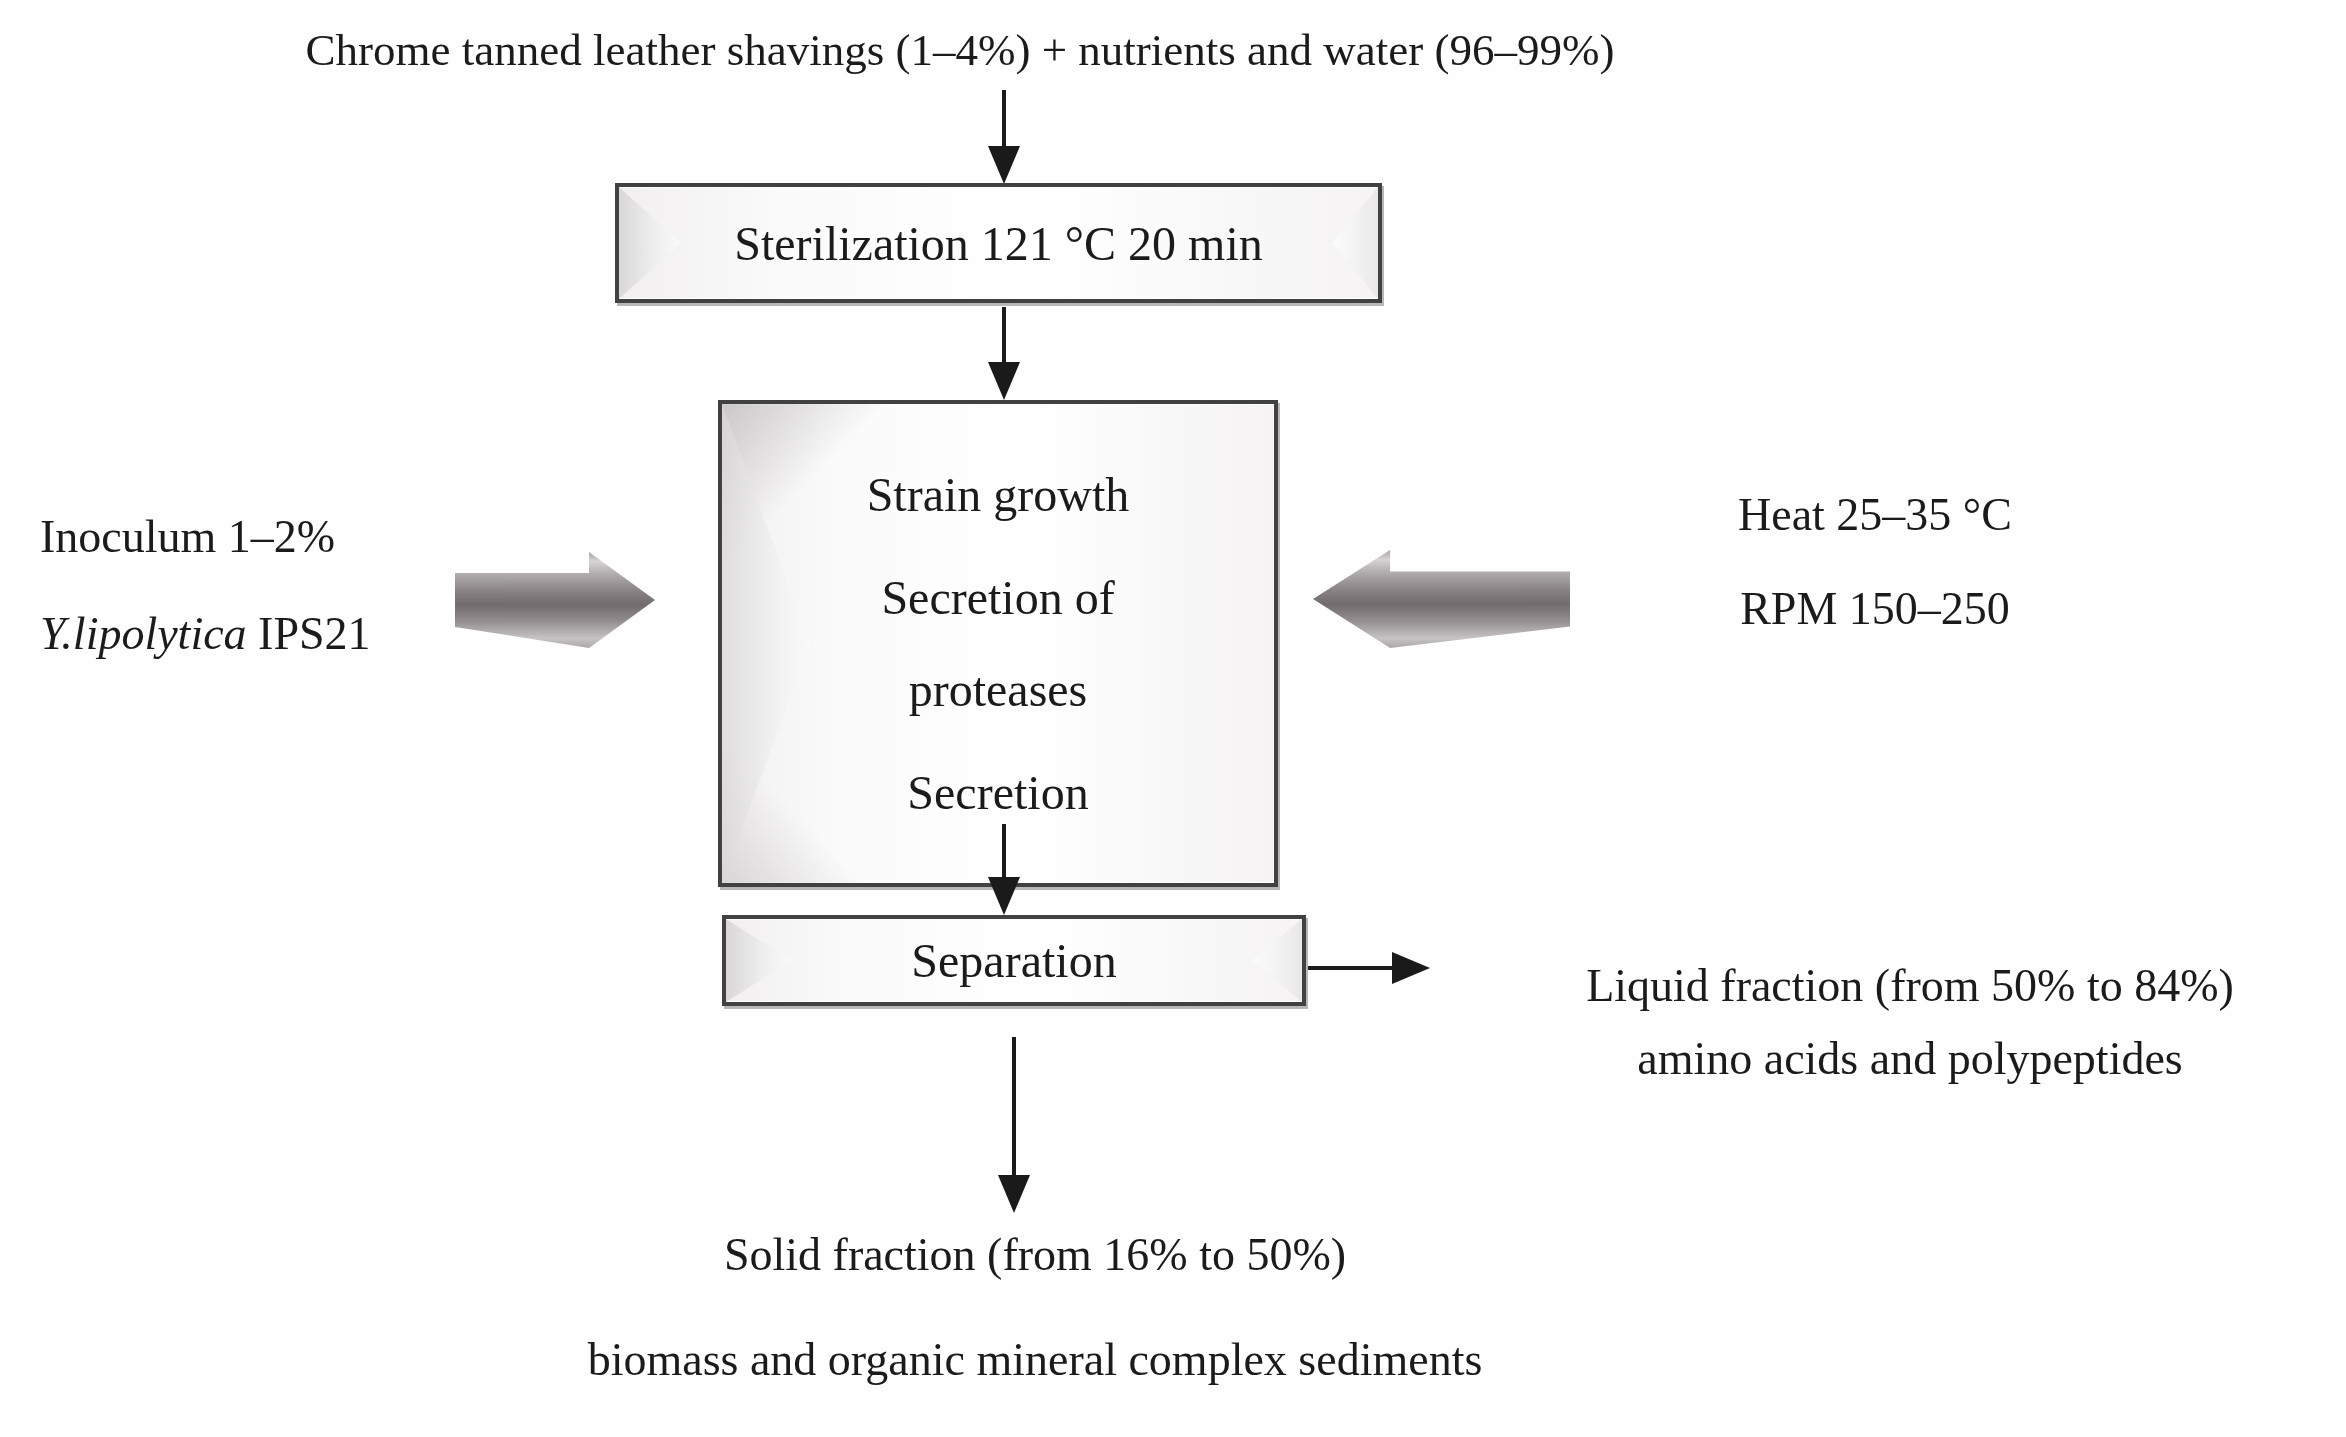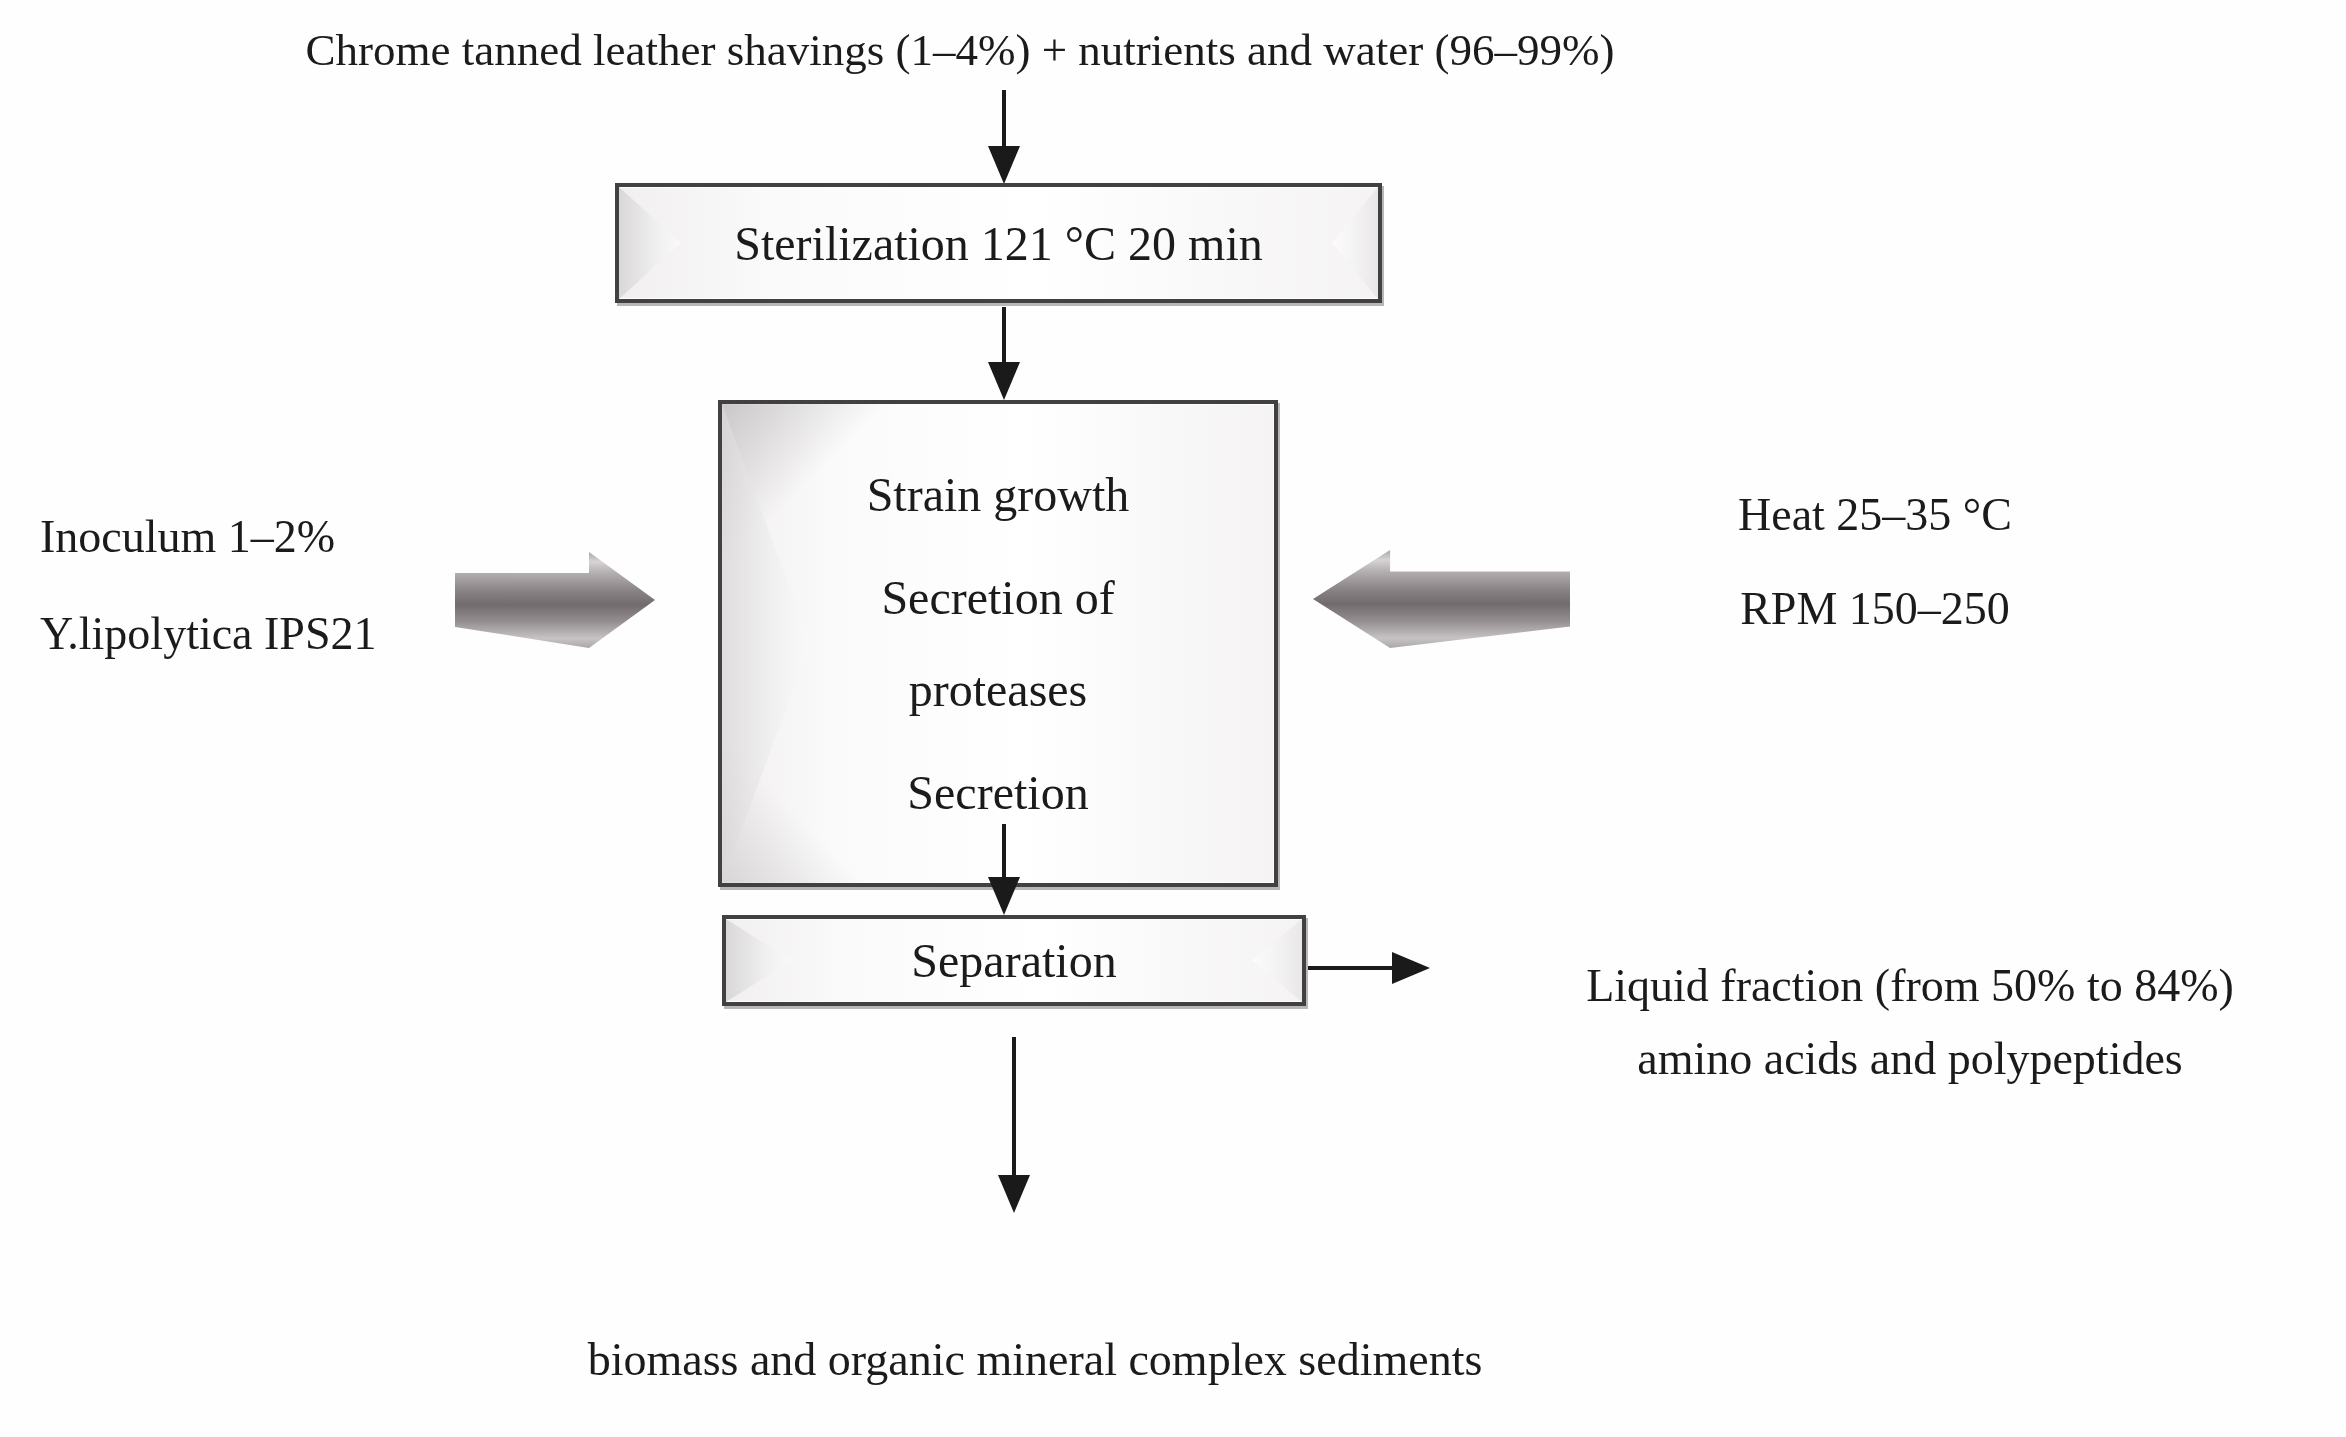--- a/index.html
+++ b/index.html
@@ -96,21 +96,21 @@
 
   
   #top-input       { left: 0px;    top: 22px;   width: 1920px; font-size: 45px; }
   #inoculum-line1  { left: 40px;   top: 508px; }
   #inoculum-line2  { left: 40px;   top: 605px; }
   #conditions      { left: 1630px; top: 486px;  width: 490px; }
   #conditions div  { margin-bottom: 36px; }
   #liquid-output   { left: 1470px; top: 950px;  width: 880px; line-height: 1.58; font-size: 46px; }
   #solid-line1     { left: 335px;  top: 1226px; width: 1400px; }
   #solid-line2     { left: 335px;  top: 1331px; width: 1400px; }
-  .it { }
+  .it { font-style: italic; }
 </style>
 </head>
 <body>
 
 <div id="stage">
 
   <div class="label center" id="top-input">Chrome tanned leather shavings (1–4%) + nutrients and water (96–99%)</div>
 
   <div class="vline" style="left:1002px; top:90px; height:60px;"></div>
   <div class="ahead ahead-down" style="left:988px; top:146px;"></div>
@@ -160,15 +160,16 @@
   <div class="ahead ahead-right" style="left:1392px; top:952px;"></div>
 
   <div class="label center" id="liquid-output">
     <div>Liquid fraction (from 50% to 84%)</div>
     <div>amino acids and polypeptides</div>
   </div>
 
   <div class="vline" style="left:1012px; top:1037px; height:140px;"></div>
   <div class="ahead ahead-down" style="left:998px; top:1175px;"></div>
 
+  <div class="label center" id="solid-line1">Solid fraction (from 16% to 50%)</div>
   <div class="label center" id="solid-line2">biomass and organic mineral complex sediments</div>
 
 </div>
 
 </body></html>

